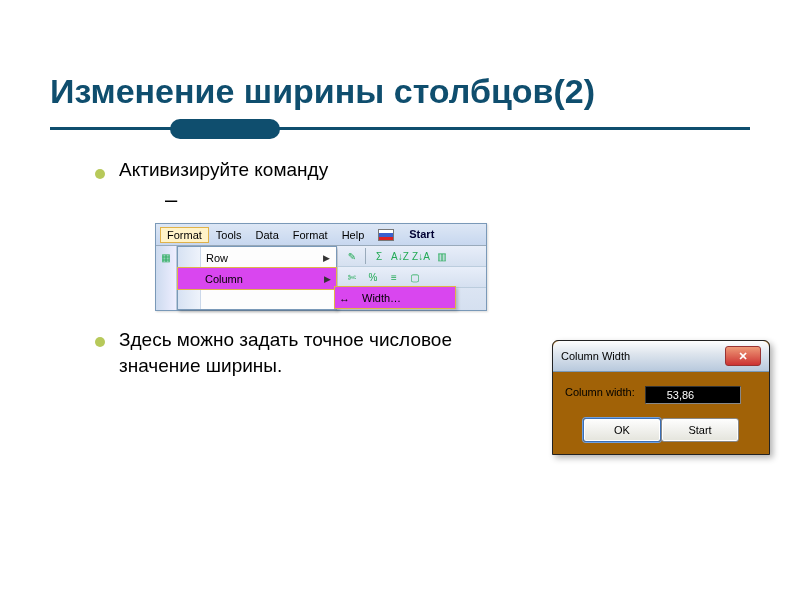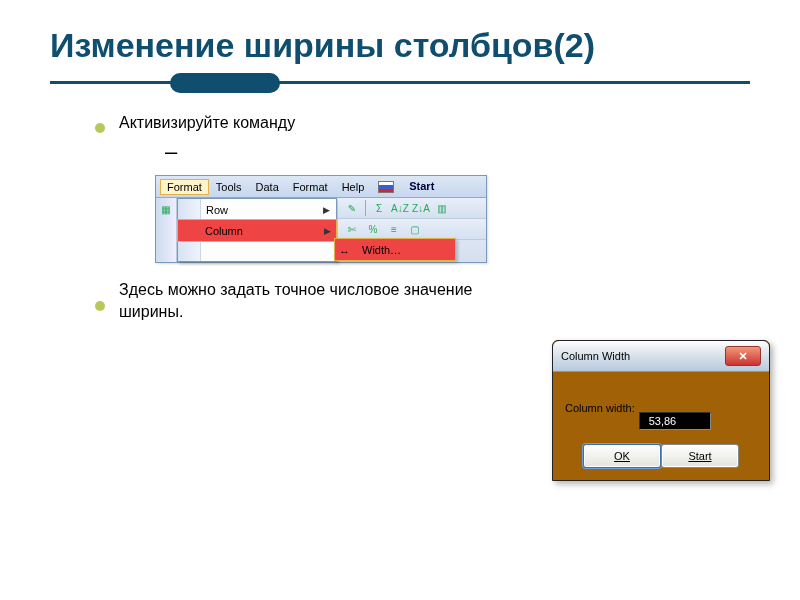--- a/index.html
+++ b/index.html
@@ -6,21 +6,21 @@
     margin: 0;
     padding: 0;
     width: 800px;
     height: 600px;
     background: #fff;
     font-family: Arial, sans-serif;
     position: relative;
     overflow: hidden;
   }
   .slide {
-    padding: 16px 50px;
+    padding: 62px 50px;
     box-sizing: border-box;
   }
   .title {
     color: #0f4e6e;
     font-size: 34px;
     font-weight: bold;
     margin: 10px 0 8px 0;
   }
   .title-rule {
     position: relative;
@@ -39,24 +39,24 @@
     position: absolute;
     top: 0;
     left: 120px;
     width: 110px;
     height: 20px;
     border-radius: 10px;
     background: #0f4e6e;
   }
   .bullet1 {
     display: flex;
-    align-items: center;
+    align-items: flex-start;
     margin: 16px 0 6px 45px;
     color: #000;
-    font-size: 16px;
+    font-size: 19px;
   }
   .bullet1 .dot {
     width: 10px;
     height: 10px;
     border-radius: 50%;
     background: #b7c95a;
     margin-top: 10px;
     margin-right: 14px;
     flex: 0 0 auto;
   }
@@ -153,21 +153,21 @@
     position:relative;
     display:flex;
     align-items:center;
     padding:3px 6px 3px 28px;
     height:15px;
     cursor:default;
   }
   .dd-item .shortcut{margin-left:auto;color:#444;}
   .dd-item .arrow{margin-left:auto;color:#333;font-size:9px;}
   .dd-item.hl{
-    background:#ef4444;
+    background:#d946ef;
     border:1px solid #e0b24a;
     margin:-1px;
     padding:3px 5px 3px 27px;
   }
   .submenu{
     position:absolute;
     left:178px;
     top:40px;
     width:120px;
     background:#fdfdfd;
@@ -224,39 +224,37 @@
     background:linear-gradient(#e97,#c33);
     border:1px solid #933;
     border-radius:3px;
     color:#fff;
     display:flex;align-items:center;justify-content:center;
     font-size:11px;font-weight:bold;
   }
   .dlg-body{
     padding:14px 12px 8px 12px;
     display:flex;
-    align-items:center;
-    gap:4px;
+    align-items:flex-start;
+    gap:10px;
   }
   .dlg-input{
     background:#000;
     color:#fff;
     border:1px inset #888;
-    padding:2px 9px;
+    padding:2px 21px;
     width:52px;
     text-align:left;
     font-size:11px;
-    margin-top:26px;
   }
   .dlg-buttons{
     display:flex;
     gap:0;
     justify-content:center;
     padding:6px 10px 12px 10px;
-    text-decoration:underline;
   }
   .dlg-btn{
     background:linear-gradient(#fefefe,#e4e4dc);
     border:1px solid #888;
     border-radius:3px;
     width:76px;
     height:22px;
     display:flex;align-items:center;justify-content:center;
     font-size:11px;
     box-shadow: inset 0 0 0 1px #fff;

